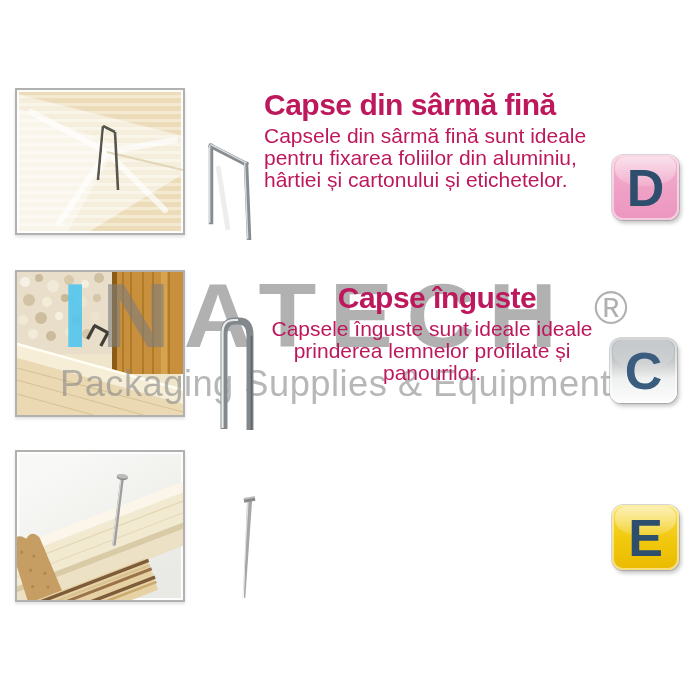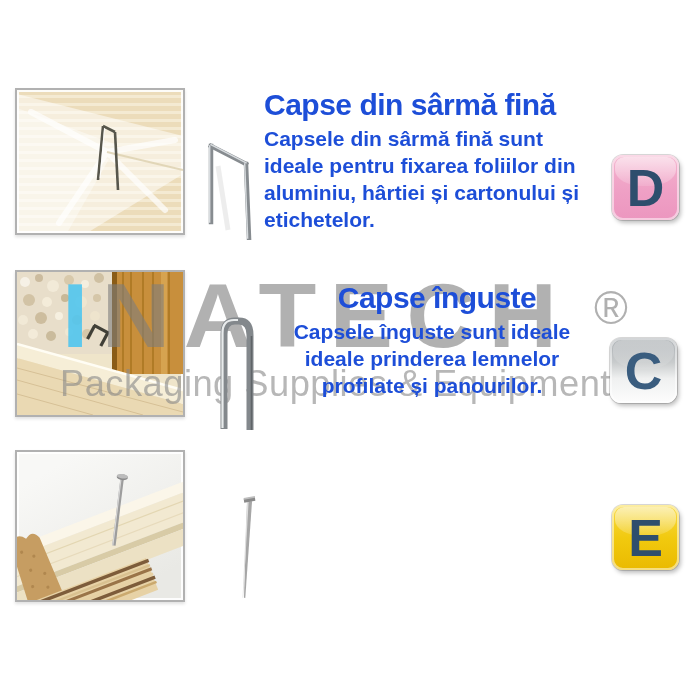--- a/index.html
+++ b/index.html
@@ -16,24 +16,24 @@
   .photo-3{top:450px;height:152px;background:linear-gradient(150deg,#f8f8f6 15%,#e9e9e5 85%);}
 
   
   .mini{position:absolute;z-index:4;}
   .mini svg{display:block;width:100%;height:100%;}
   .mini-1{left:202px;top:132px;width:60px;height:108px;}
   .mini-2{left:216px;top:312px;width:42px;height:118px;}
   .mini-3{left:239px;top:492px;width:20px;height:110px;}
 
   
-  .copy{position:absolute;left:264px;width:346px;color:#1d4ed8;z-index:5;}
+  .copy{position:absolute;left:264px;width:346px;color:#be185d;z-index:5;}
   .copy-1{top:86px;}.copy-2{top:279px;text-align:center;}.copy-3{top:451px;}
   .copy h2{margin:0;font-size:30px;line-height:37px;font-weight:bold;letter-spacing:-.5px;}
-  .copy p{margin:2px 0 0 0;width:336px;font-size:21px;line-height:27px;font-weight:bold;}
+  .copy p{margin:2px 0 0 0;width:336px;font-size:21px;line-height:22px;font-weight:normal;}
 
   
   .badge{position:absolute;width:67px;height:65px;border-radius:11px;z-index:4;
          display:flex;align-items:center;justify-content:center;
          font-size:52px;font-weight:bold;
          box-shadow:0 0 0 1px rgba(0,0,0,.15),2px 3px 4px rgba(0,0,0,.25),inset 0 0 0 2px rgba(255,255,255,.5);}
   .badge::before{content:"";position:absolute;left:3px;right:3px;top:2px;height:45%;
          border-radius:9px 9px 45% 45% / 9px 9px 55% 55%;
          background:linear-gradient(rgba(255,255,255,.6),rgba(255,255,255,.12));}
   .badge span{position:relative;z-index:1;}

